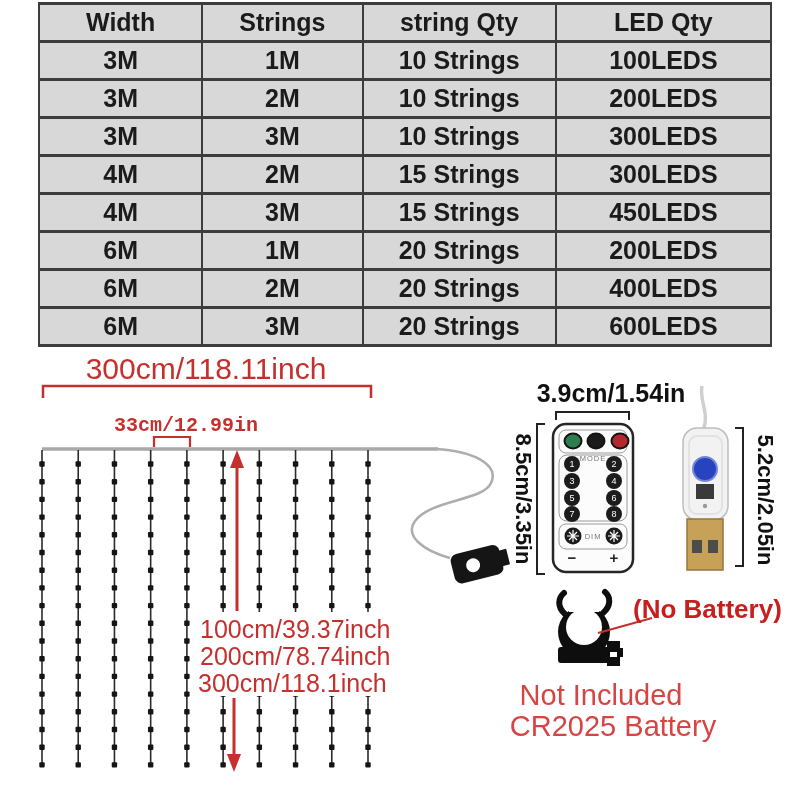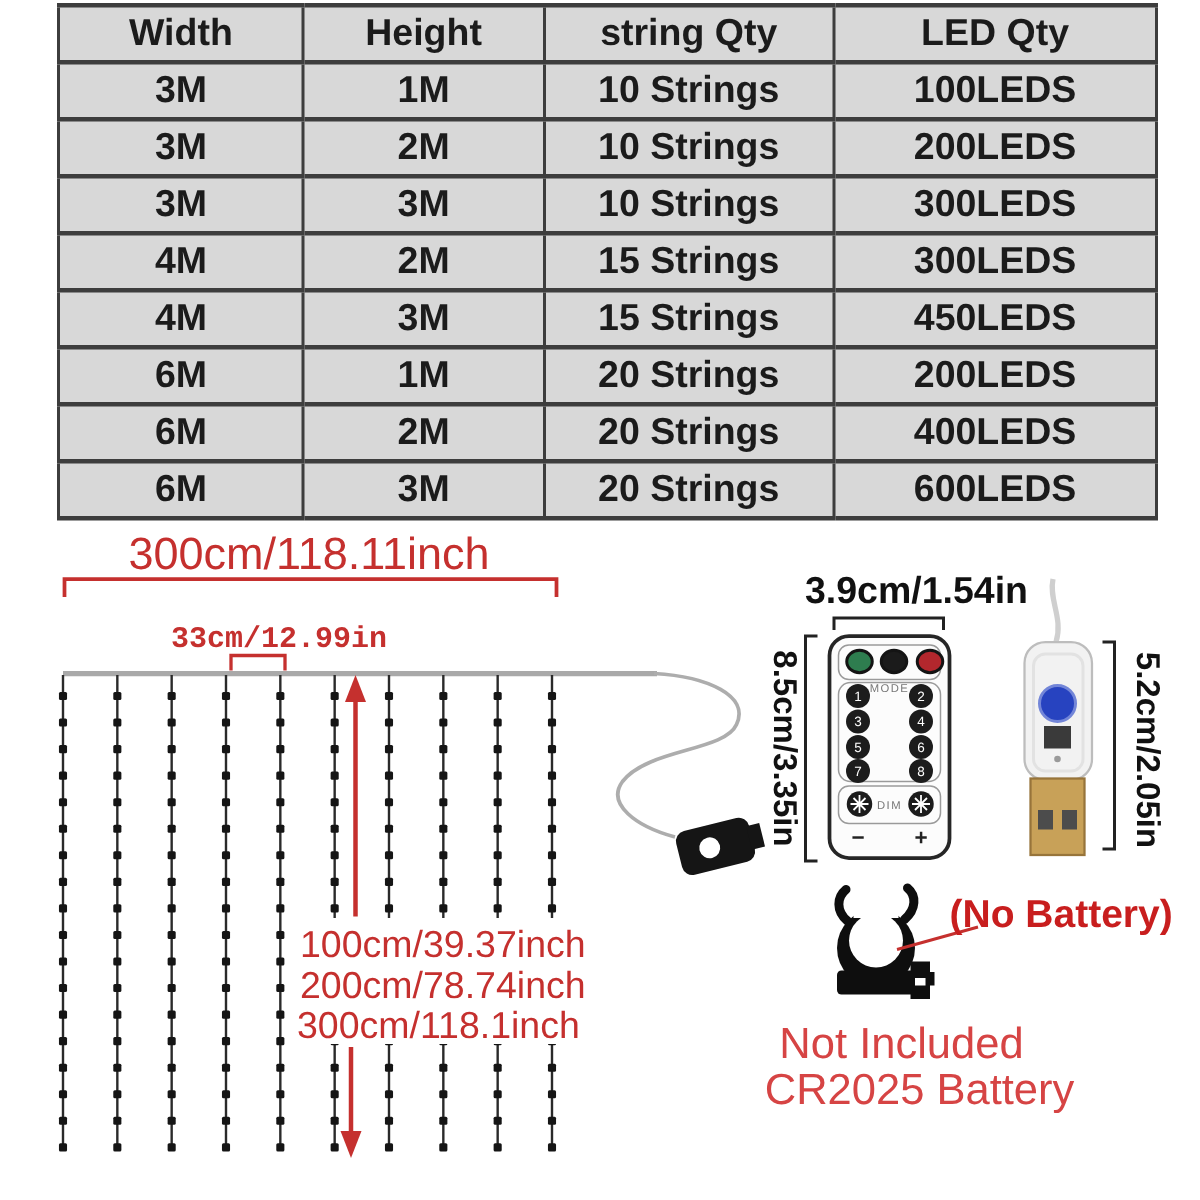--- a/index.html
+++ b/index.html
@@ -31,21 +31,21 @@
   <table class="spec-table">
     <colgroup>
       <col style="width:22.3%">
         <col style="width:21.9%">
         <col style="width:26.4%">
         <col style="width:29.4%">
     </colgroup>
     <tbody>
         <tr>
           <td>Width</td>
-          <td>Height</td>
+          <td>Strings</td>
           <td>string Qty</td>
           <td>LED Qty</td>
         </tr>
         <tr>
           <td>3M</td>
           <td>1M</td>
           <td>10 Strings</td>
           <td>100LEDS</td>
         </tr>
         <tr>

